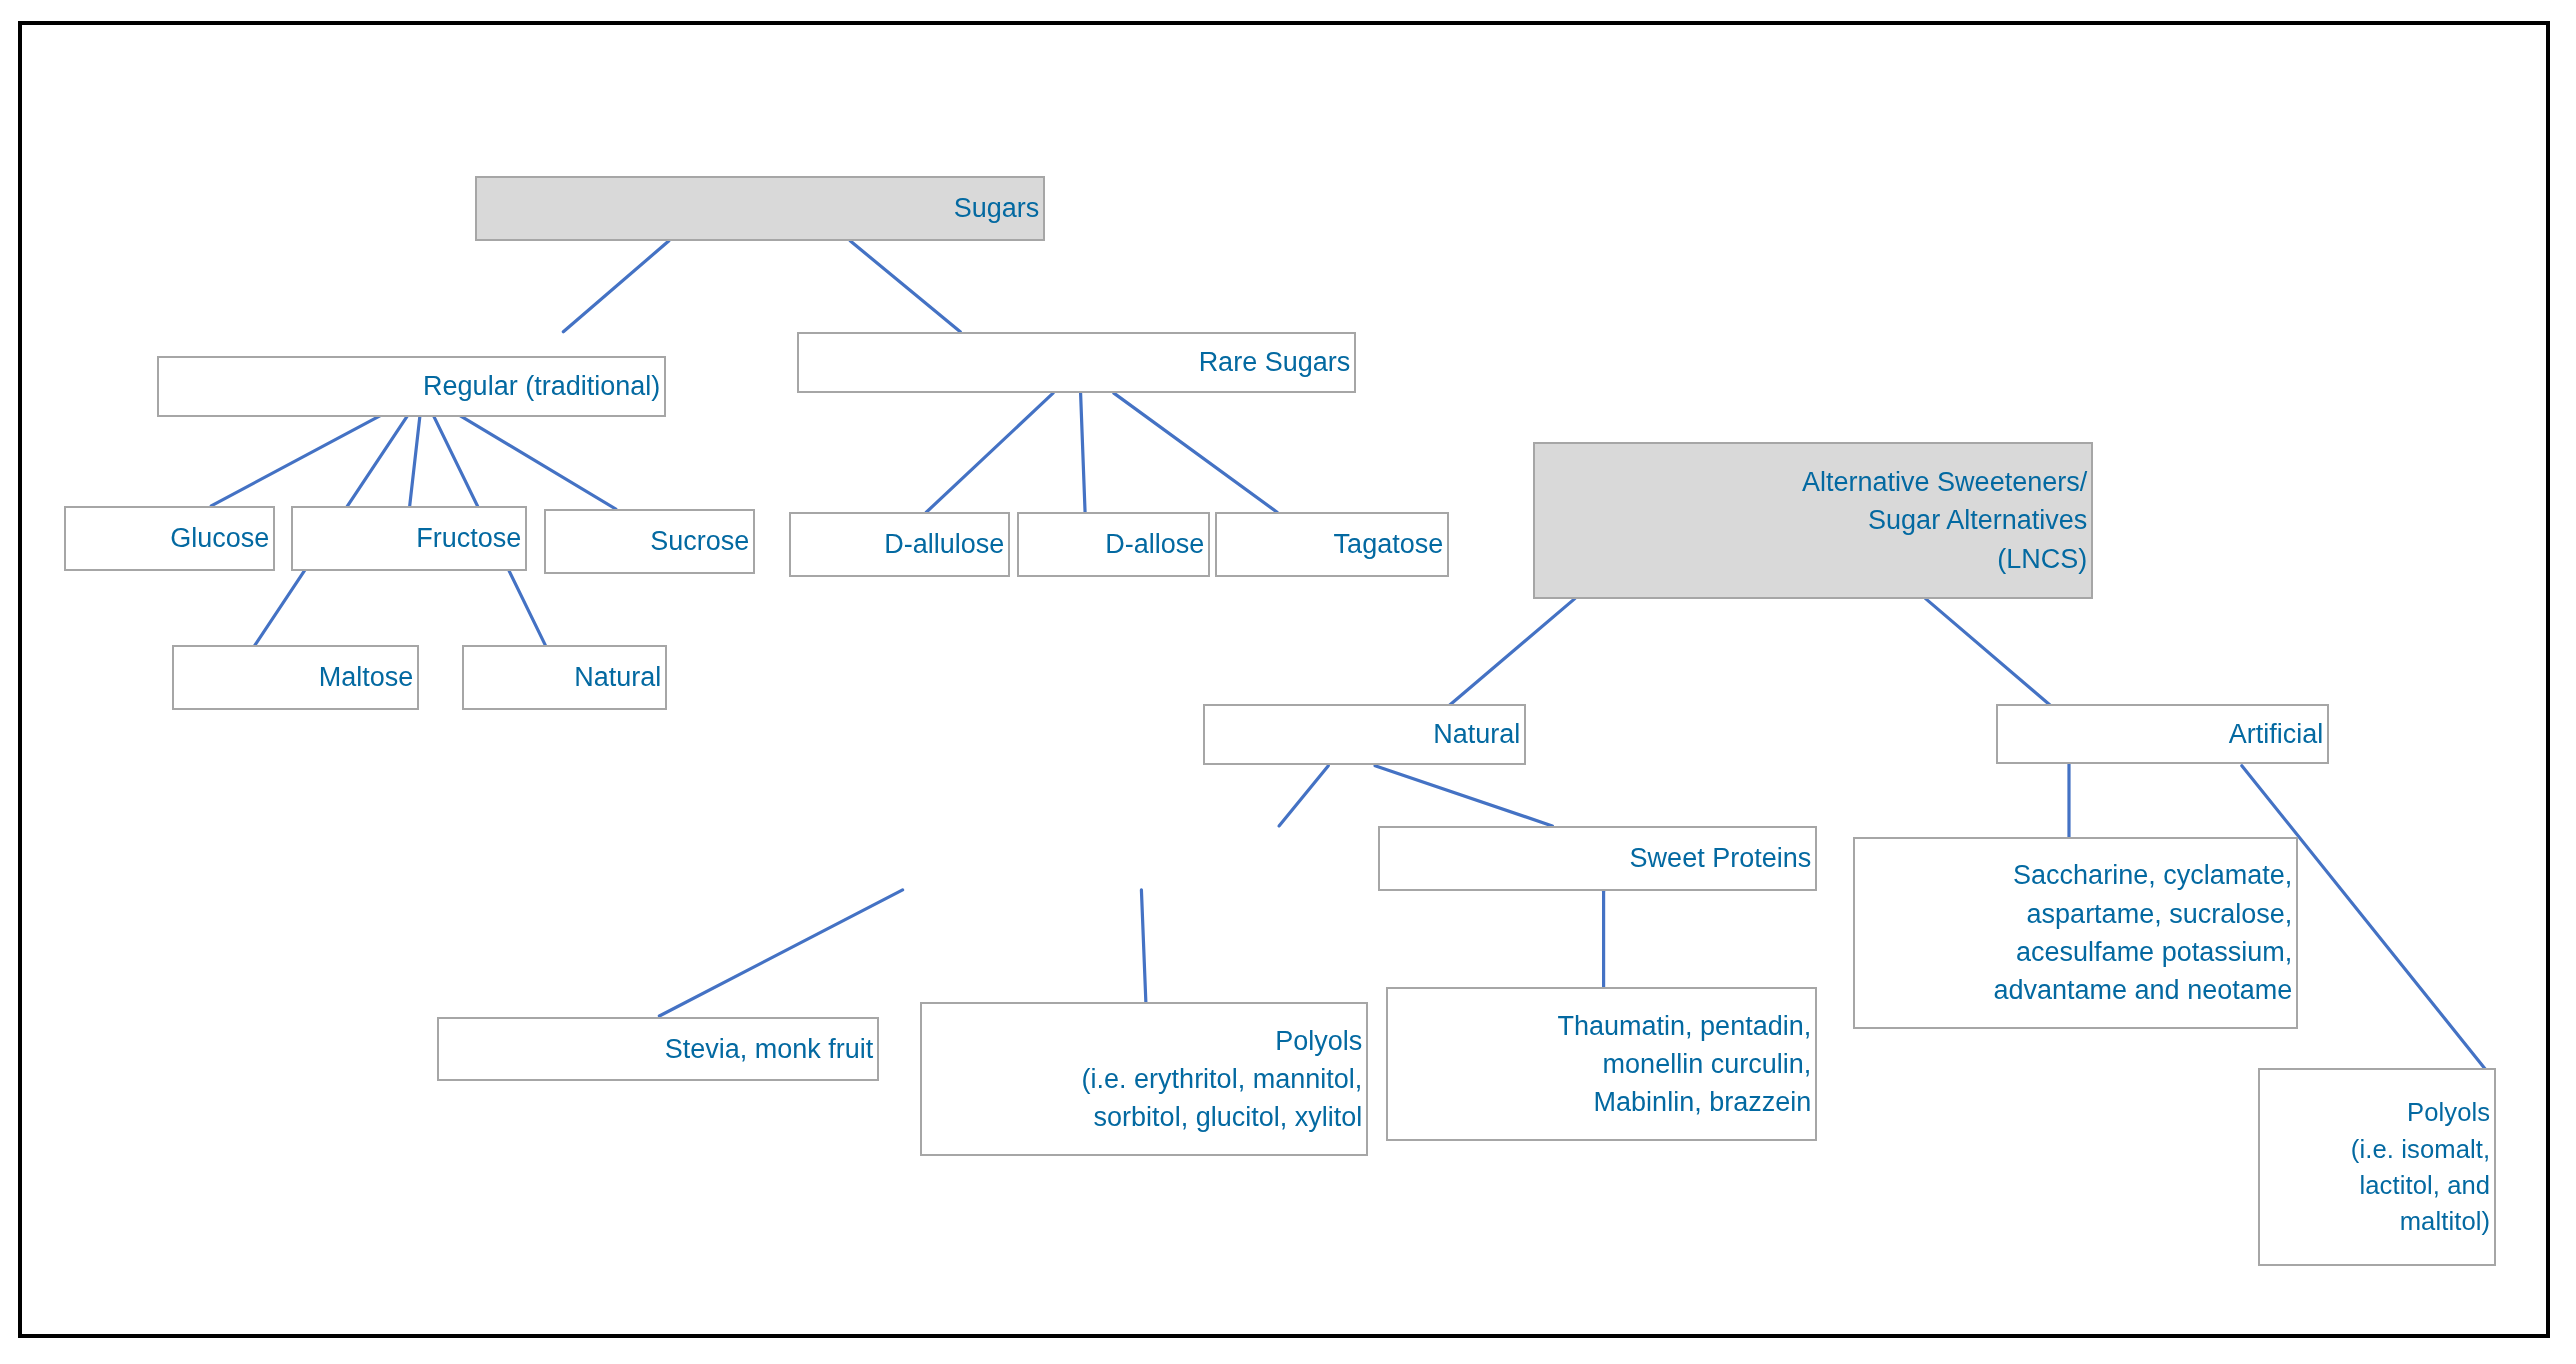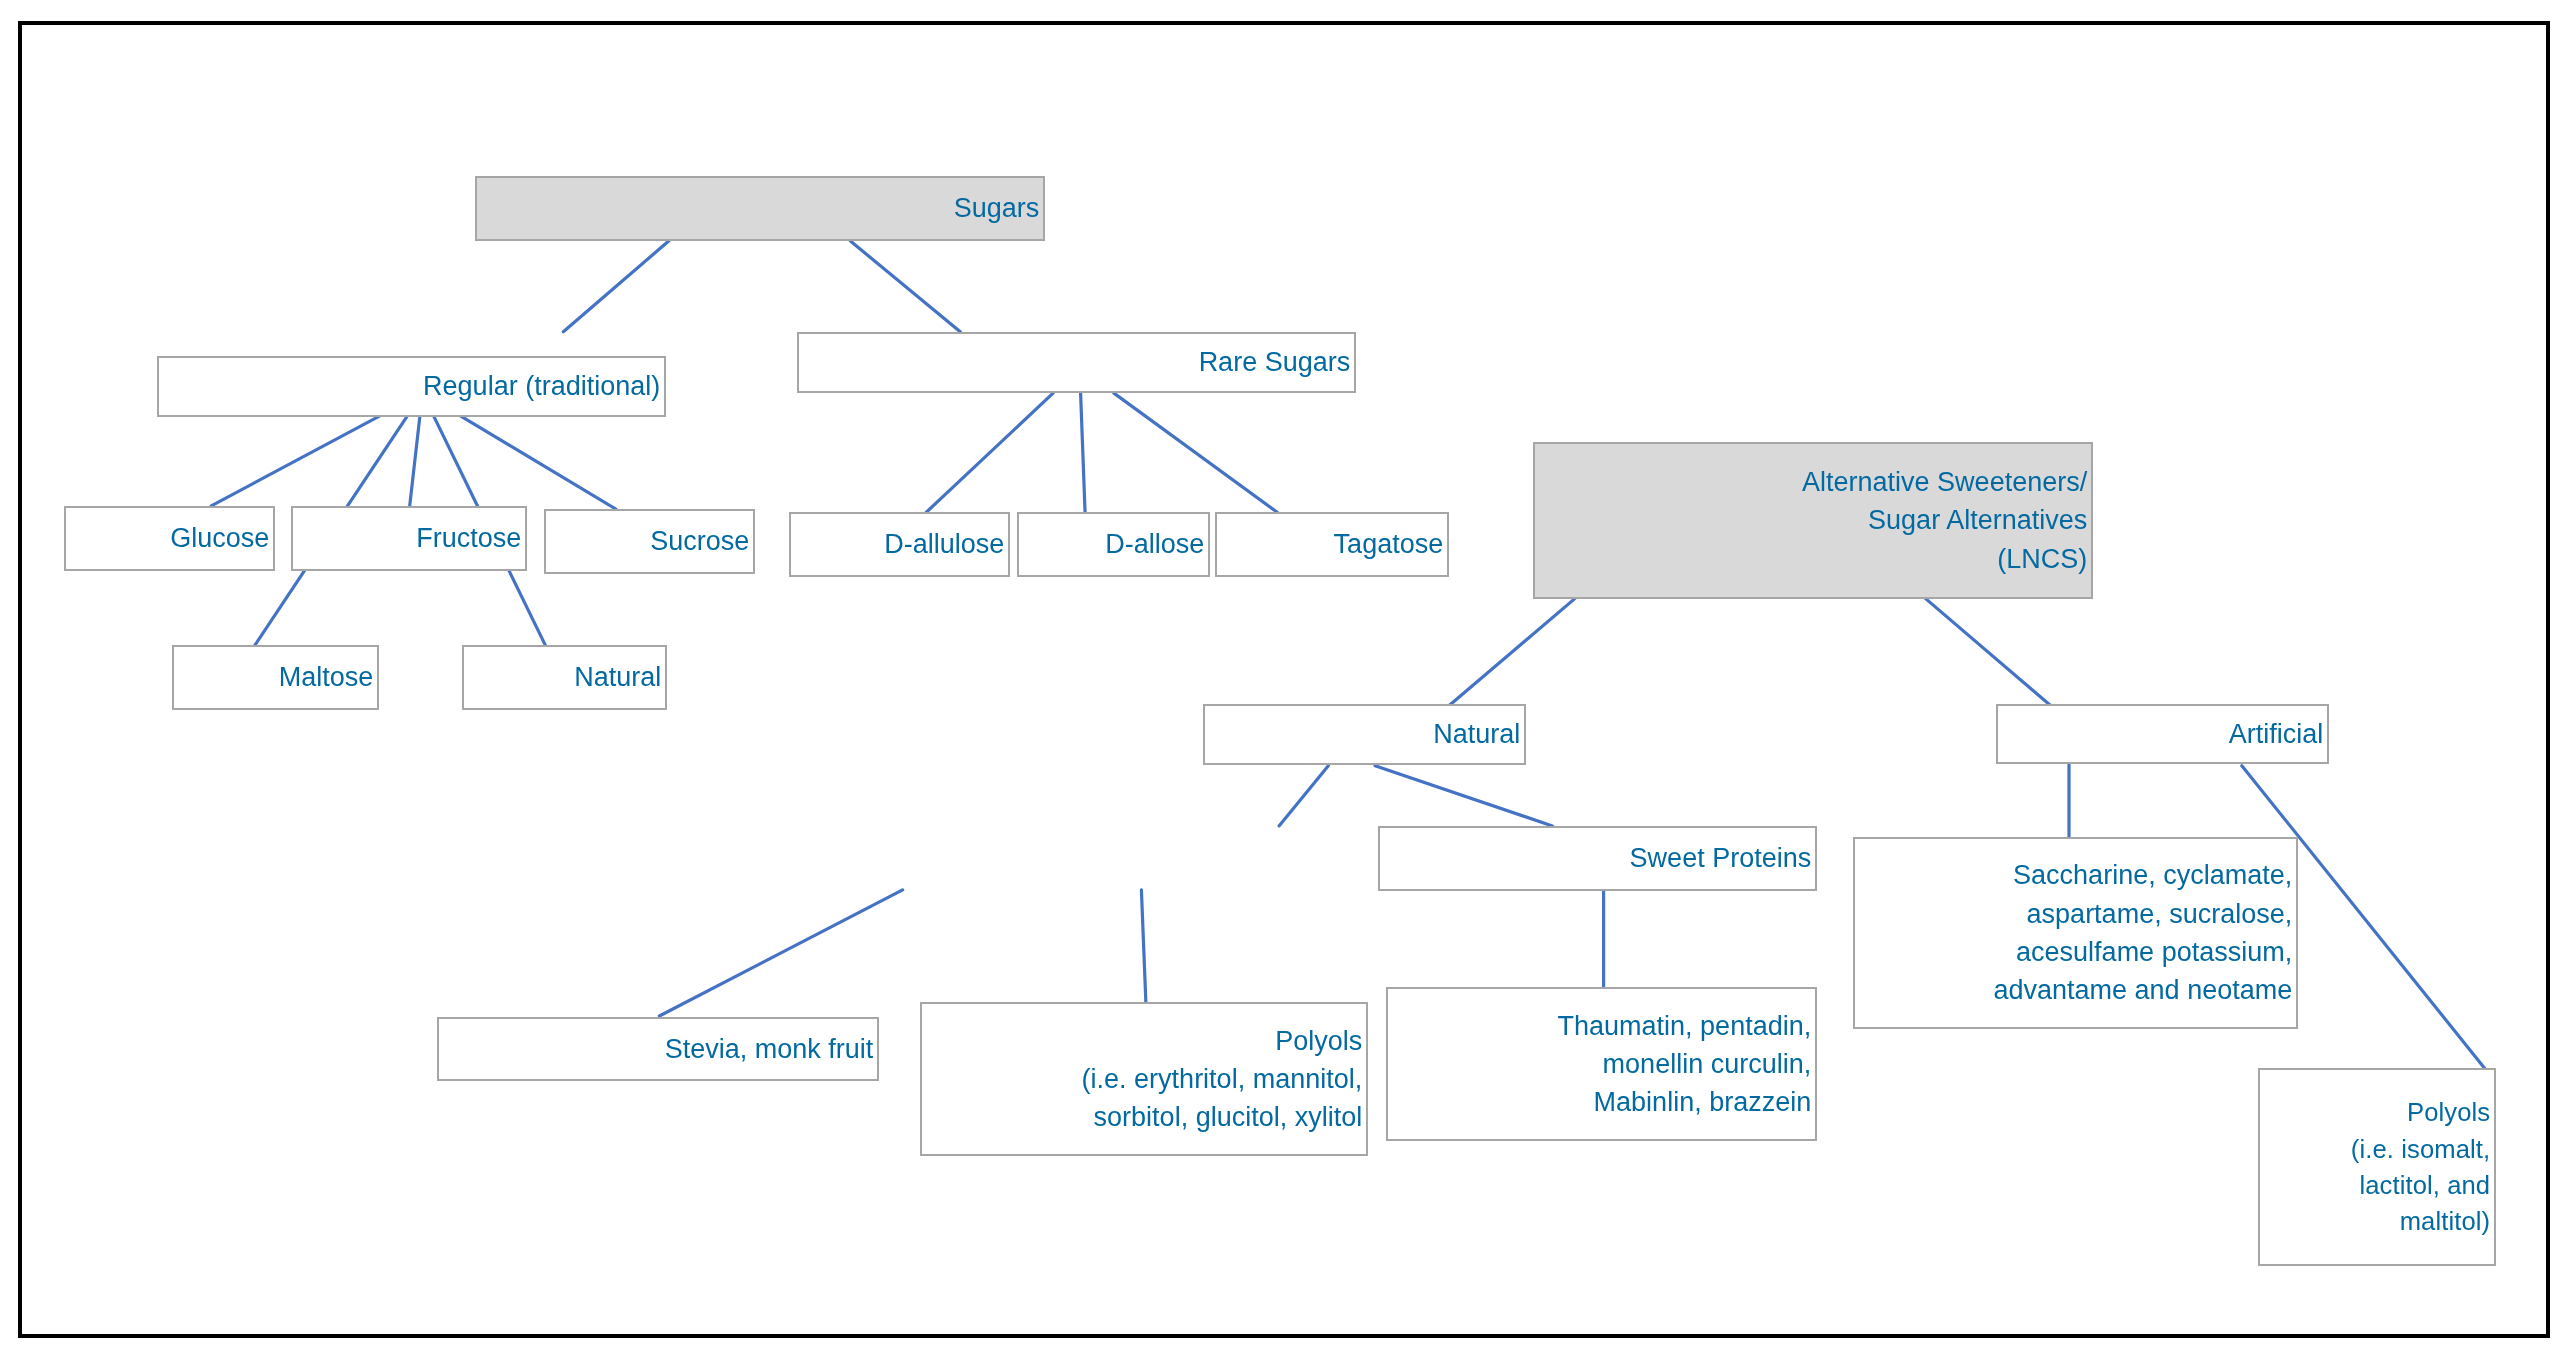--- a/index.html
+++ b/index.html
@@ -123,21 +123,21 @@
   </div>
 
   <div class="node" style="left:291px; top:506px; width:236px; height:65px;">
     <span class="label">Fructose</span>
   </div>
 
   <div class="node" style="left:544px; top:509px; width:211px; height:65px;">
     <span class="label">Sucrose</span>
   </div>
 
-  <div class="node" style="left:172px; top:645px; width:207px; height:65px;">
+  <div class="node" style="left:172px; top:645px; width:247px; height:65px;">
     <span class="label">Maltose</span>
   </div>
 
   <div class="node" style="left:462px; top:645px; width:205px; height:65px;">
     <span class="label">Natural</span>
   </div>
 
   <div class="node" style="left:789px; top:512px; width:221px; height:65px;">
     <span class="label">D-allulose</span>
   </div>

